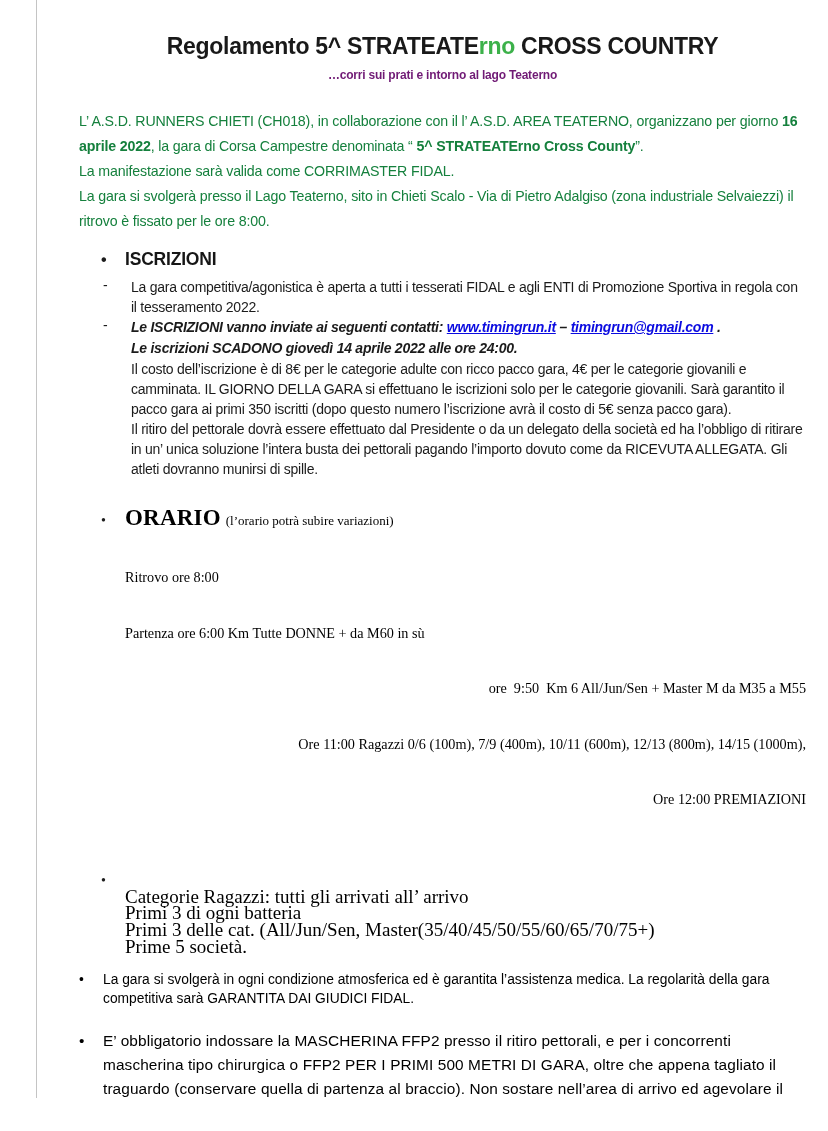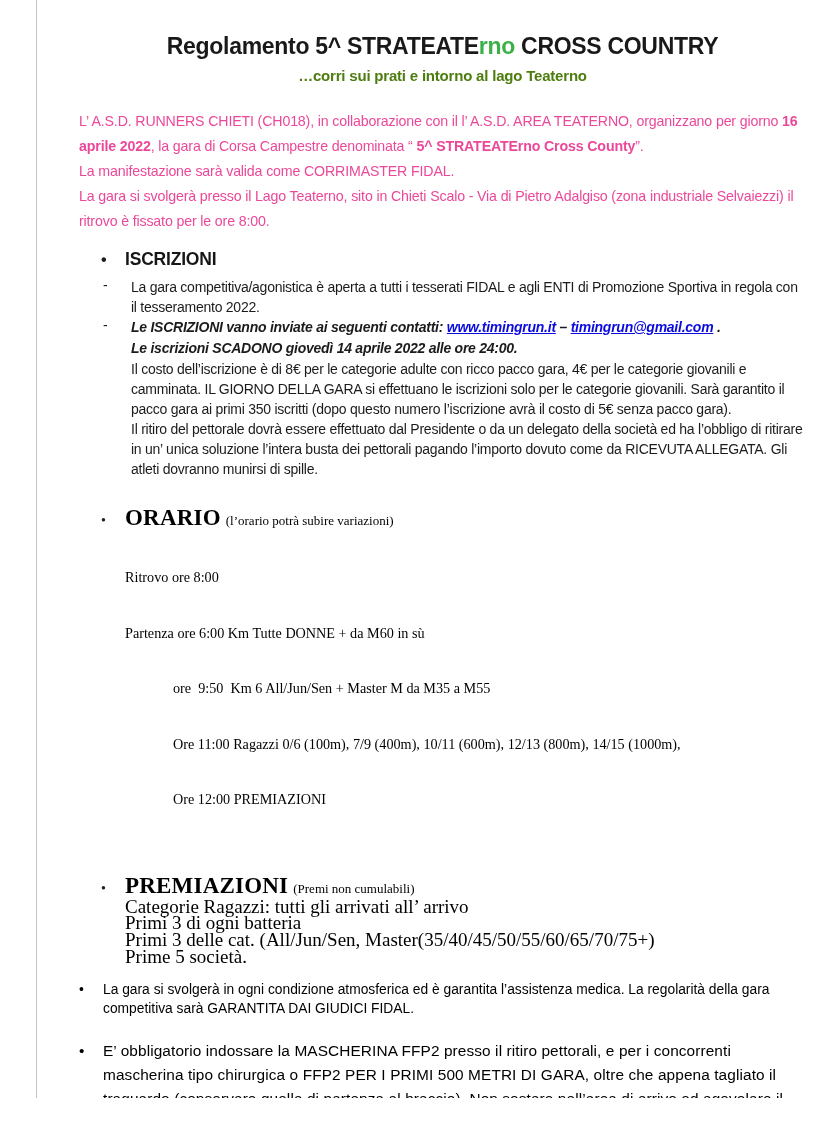--- a/index.html
+++ b/index.html
@@ -20,28 +20,28 @@
 
   
   .title {
     margin:3px 0 0 0; text-align:center;
     font-size:23px; font-weight:700; letter-spacing:-0.3px; color:#191919;
     line-height:27px;
   }
   .green { color:var(--accent-green, #3CB14A); }
   .subtitle {
     margin:5px 0 0 0; text-align:center;
-    font-size:15px; font-weight:700; letter-spacing:-0.2px; color:#4d7c0f;
+    font-size:12px; font-weight:700; letter-spacing:-0.2px; color:#701a75;
     line-height:21px;
   }
 
   
   .intro-wrap { margin-top:23px; }
   .intro {
-    margin:0; font-size:14.2px; line-height:25px; letter-spacing:-0.15px; color:#ec4899;
+    margin:0; font-size:14.2px; line-height:25px; letter-spacing:-0.15px; color:#15803d;
   }
   .intro b { font-weight:700; }
 
   
   .sec-iscrizioni { margin-top:15px; }
   .head-row { display:flex; align-items:baseline; margin-left:22px; }
   .marker-cell { flex:0 0 24px; width:24px; }
   .bullet-sans { font-size:16px; font-weight:700; }
   .head-sans { font-size:17.5px; font-weight:700; letter-spacing:-0.2px; color:#161616; }
 
@@ -60,21 +60,21 @@
   
   .serif { font-family:"Liberation Serif", serif; }
   .sec-orario { margin-top:26px; }
   .bullet-serif { font-size:14px; }
   .head-serif { font-size:23px; font-weight:700; letter-spacing:0.2px; color:#000; }
   .head-note { font-size:13px; color:#000; margin-left:5px; }
   .orario-list {
     margin-left:46px; font-size:14.2px; line-height:18.5px; color:#000;
     white-space:pre-wrap;
   }
-  .indent2 { margin-left:48px; }
+  .indent2 { margin-left:48px;text-align:right; }
 
   .sec-premiazioni { margin-top:27px; }
   .prem-list { margin-left:46px; font-size:19px; line-height:16.8px; color:#000; }
 
   .serif-bullet { display:flex; color:#000; }
   .sb-small { margin-top:14px; font-size:13.8px; line-height:19px; }
   .sb-large { font-size:15.4px; line-height:24px; letter-spacing:0.1px; }
   .sb-mask { margin-top:21px; }
   .btext { flex:1; }
 </style>
@@ -127,21 +127,20 @@
         <div>Partenza ore 6:00 Km Tutte DONNE + da M60 in sù</div>
         <div class="indent2">ore  9:50  Km 6 All/Jun/Sen + Master M da M35 a M55</div>
         <div class="indent2">Ore 11:00 Ragazzi 0/6 (100m), 7/9 (400m), 10/11 (600m), 12/13 (800m), 14/15 (1000m),</div>
         <div class="indent2">Ore 12:00 PREMIAZIONI</div>
       </div>
     </div>
 
     <div class="sec-premiazioni serif">
       <div class="head-row">
         <span class="marker-cell bullet-serif">•</span>
-        <span><span class="head-serif">PREMIAZIONI</span><span class="head-note">(Premi non cumulabili)</span></span>
       </div>
       <div class="prem-list">
         <div>Categorie Ragazzi: tutti gli arrivati all’ arrivo</div>
         <div>Primi 3 di ogni batteria</div>
         <div>Primi 3 delle cat. (All/Jun/Sen, Master(35/40/45/50/55/60/65/70/75+)</div>
         <div>Prime 5 società.</div>
       </div>
     </div>
 
     <div class="serif-bullet sb-small">

